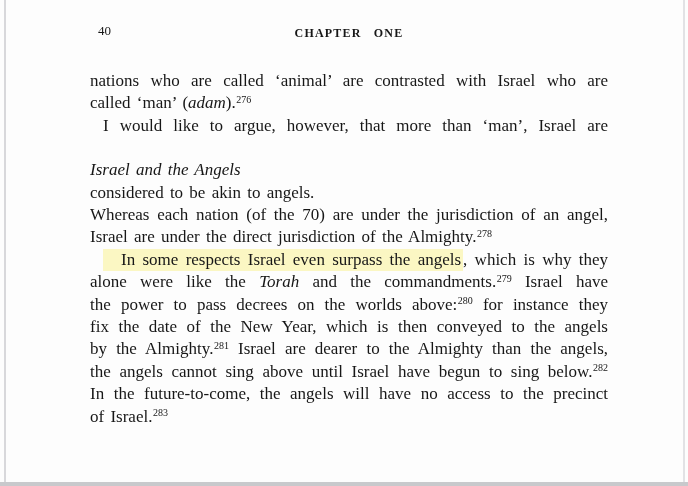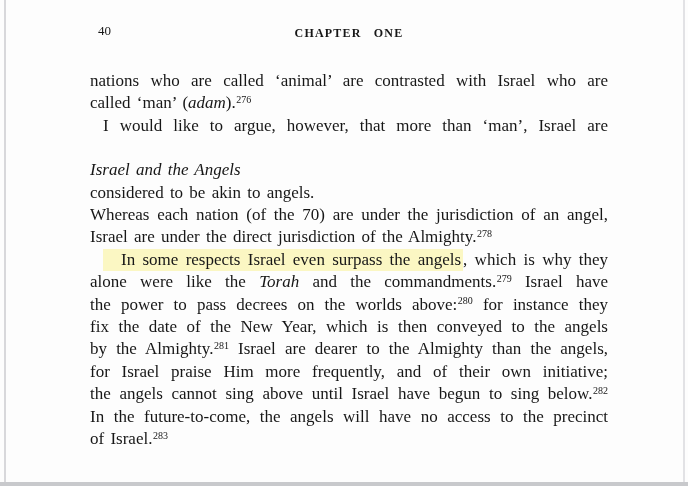--- a/index.html
+++ b/index.html
@@ -65,21 +65,20 @@
         <div class="line just ind"><span>I would like to argue, however, that more than ‘man’, Israel are</span></div>
         <div class="line left gap head"><span class="it">Israel and the Angels</span></div>
         <div class="line left"><span>considered to be akin to angels.</span></div>
         <div class="line just"><span>Whereas each nation (of the 70) are under the jurisdiction of an angel,</span></div>
         <div class="line left"><span>Israel are under the direct jurisdiction of the Almighty.</span><sup>278</sup></div>
         <div class="line just ind"><span class="hl">In some respects Israel even surpass the angels</span><span>, which is why they</span></div>
         <div class="line just"><span>alone were like the </span><span class="it">Torah</span><span> and the commandments.</span><sup>279</sup><span> Israel have</span></div>
         <div class="line just"><span>the power to pass decrees on the worlds above:</span><sup>280</sup><span> for instance they</span></div>
         <div class="line just"><span>fix the date of the New Year, which is then conveyed to the angels</span></div>
         <div class="line just"><span>by the Almighty.</span><sup>281</sup><span> Israel are dearer to the Almighty than the angels,</span></div>
-        <div class="line just"><span>for Israel praise Him more frequently, and of their own initiative;</span></div>
         <div class="line just"><span>the angels cannot sing above until Israel have begun to sing below.</span><sup>282</sup></div>
         <div class="line just"><span>In the future-to-come, the angels will have no access to the precinct</span></div>
         <div class="line left"><span>of Israel.</span><sup>283</sup></div>
       </div>
   </div>
   <div class="edge-left"></div>
   <div class="edge-right"></div>
   <div class="edge-bottom"></div>
 </div>
 

